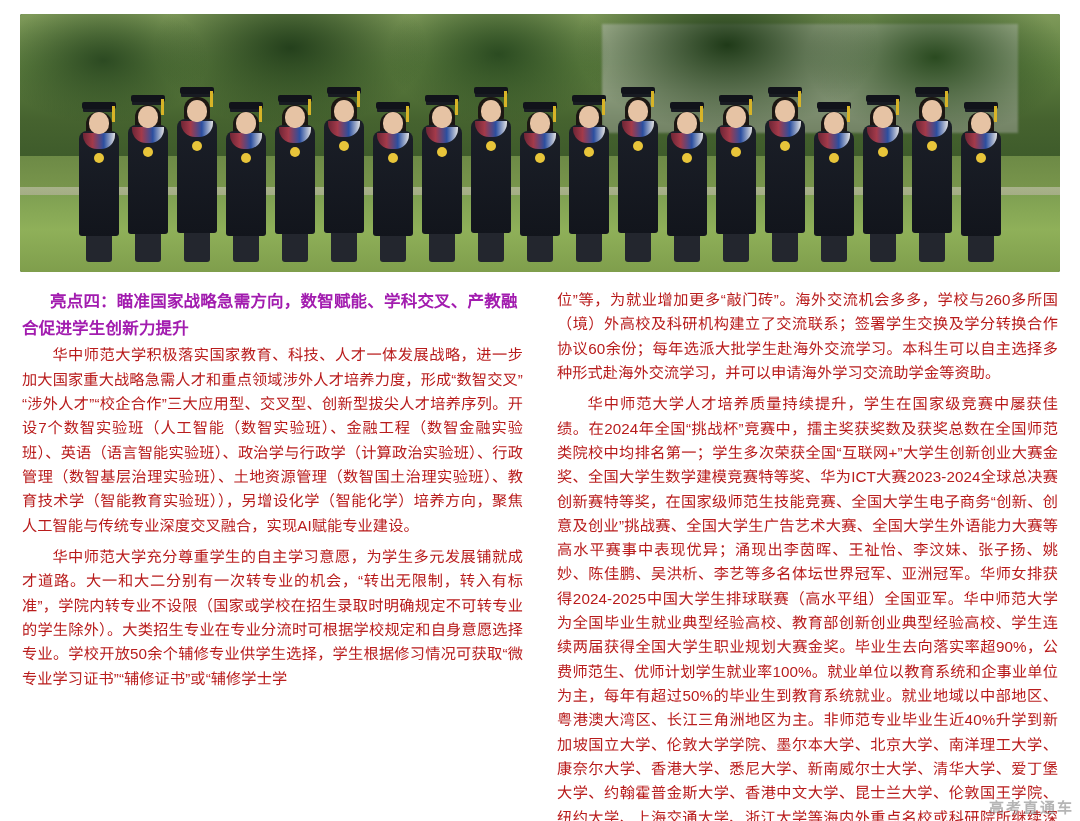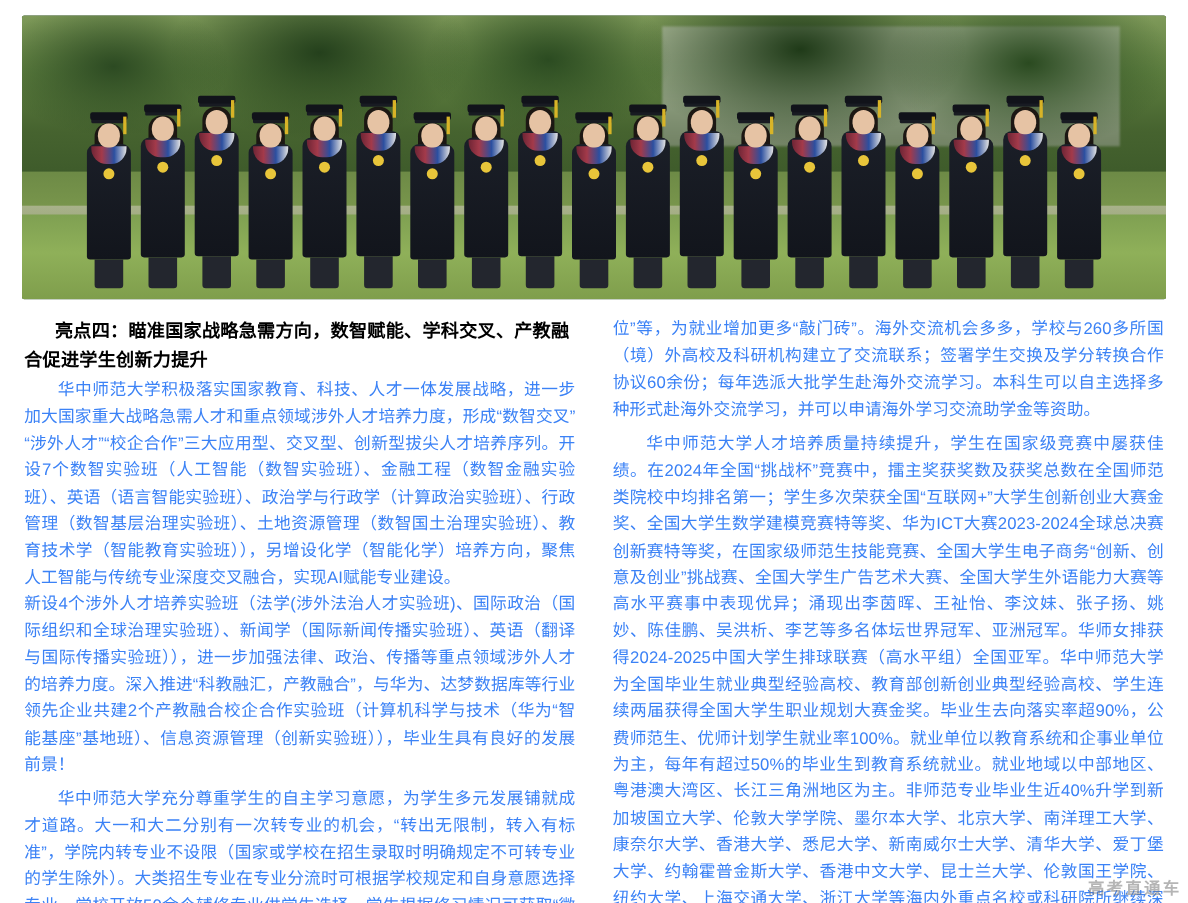--- a/index.html
+++ b/index.html
@@ -156,34 +156,34 @@
     width: 1036px;
     height: 520px;
     display: flex;
     gap: 34px;
   }
   .col {
     width: 501px;
     position: relative;
   }
   .heading {
-    color: #000000;
+    color: #a21caf;
     font-weight: bold;
     font-size: 16.5px;
     line-height: 1.62;
     letter-spacing: .2px;
     margin: 0 0 2px 0;
     text-indent: 28px;
   }
   .heading.no-indent { text-indent: 0; }
   p.body {
     margin: 0;
     font-size: 15.2px;
     line-height: 1.60;
-    color: #3b82f6;
+    color: #b91c1c;
     text-align: justify;
     text-justify: inter-ideograph;
     letter-spacing: .1px;
   }
   p.body.indent { text-indent: 2em; }
   .gap { height: 7px; }
 
   .watermark {
     position: absolute;
     right: 6px;
@@ -416,21 +416,20 @@
         <div class="legs"></div>
       </div>
     </div>
 </div>
 
 <div class="columns">
 
   <div class="col">
     <h2 class="heading">亮点四：瞄准国家战略急需方向，数智赋能、学科交叉、产教融合促进学生创新力提升</h2>
     <p class="body indent">华中师范大学积极落实国家教育、科技、人才一体发展战略，进一步加大国家重大战略急需人才和重点领域涉外人才培养力度，形成“数智交叉”“涉外人才”“校企合作”三大应用型、交叉型、创新型拔尖人才培养序列。开设7个数智实验班（人工智能（数智实验班）、金融工程（数智金融实验班）、英语（语言智能实验班）、政治学与行政学（计算政治实验班）、行政管理（数智基层治理实验班）、土地资源管理（数智国土治理实验班）、教育技术学（智能教育实验班）），另增设化学（智能化学）培养方向，聚焦人工智能与传统专业深度交叉融合，实现AI赋能专业建设。</p>
-    <p class="body">新设4个涉外人才培养实验班（法学(涉外法治人才实验班)、国际政治（国际组织和全球治理实验班）、新闻学（国际新闻传播实验班）、英语（翻译与国际传播实验班）），进一步加强法律、政治、传播等重点领域涉外人才的培养力度。深入推进“科教融汇，产教融合”，与华为、达梦数据库等行业领先企业共建2个产教融合校企合作实验班（计算机科学与技术（华为“智能基座”基地班）、信息资源管理（创新实验班）），毕业生具有良好的发展前景！</p>
     <div class="gap"></div>
     <p class="body indent">华中师范大学充分尊重学生的自主学习意愿，为学生多元发展铺就成才道路。大一和大二分别有一次转专业的机会，“转出无限制，转入有标准”，学院内转专业不设限（国家或学校在招生录取时明确规定不可转专业的学生除外）。大类招生专业在专业分流时可根据学校规定和自身意愿选择专业。学校开放50余个辅修专业供学生选择，学生根据修习情况可获取“微专业学习证书”“辅修证书”或“辅修学士学</p>
   </div>
 
   <div class="col">
     <p class="body">位”等，为就业增加更多“敲门砖”。海外交流机会多多，学校与260多所国（境）外高校及科研机构建立了交流联系；签署学生交换及学分转换合作协议60余份；每年选派大批学生赴海外交流学习。本科生可以自主选择多种形式赴海外交流学习，并可以申请海外学习交流助学金等资助。</p>
     <div class="gap"></div>
     <p class="body indent">华中师范大学人才培养质量持续提升，学生在国家级竞赛中屡获佳绩。在2024年全国“挑战杯”竞赛中，擂主奖获奖数及获奖总数在全国师范类院校中均排名第一；学生多次荣获全国“互联网+”大学生创新创业大赛金奖、全国大学生数学建模竞赛特等奖、华为ICT大赛2023-2024全球总决赛创新赛特等奖，在国家级师范生技能竞赛、全国大学生电子商务“创新、创意及创业”挑战赛、全国大学生广告艺术大赛、全国大学生外语能力大赛等高水平赛事中表现优异；涌现出李茵晖、王祉怡、李汶妹、张子扬、姚妙、陈佳鹏、吴洪析、李艺等多名体坛世界冠军、亚洲冠军。华师女排获得2024-2025中国大学生排球联赛（高水平组）全国亚军。华中师范大学为全国毕业生就业典型经验高校、教育部创新创业典型经验高校、学生连续两届获得全国大学生职业规划大赛金奖。毕业生去向落实率超90%，公费师范生、优师计划学生就业率100%。就业单位以教育系统和企事业单位为主，每年有超过50%的毕业生到教育系统就业。就业地域以中部地区、粤港澳大湾区、长江三角洲地区为主。非师范专业毕业生近40%升学到新加坡国立大学、伦敦大学学院、墨尔本大学、北京大学、南洋理工大学、康奈尔大学、香港大学、悉尼大学、新南威尔士大学、清华大学、爱丁堡大学、约翰霍普金斯大学、香港中文大学、昆士兰大学、伦敦国王学院、纽约大学、上海交通大学、浙江大学等海内外重点名校或科研院所继续深造。</p>
   </div>
 </div>

